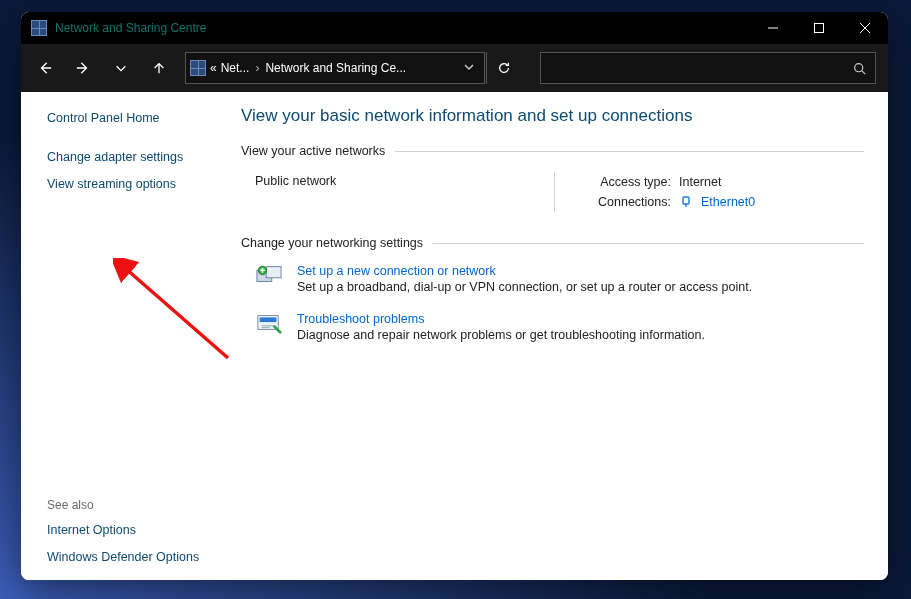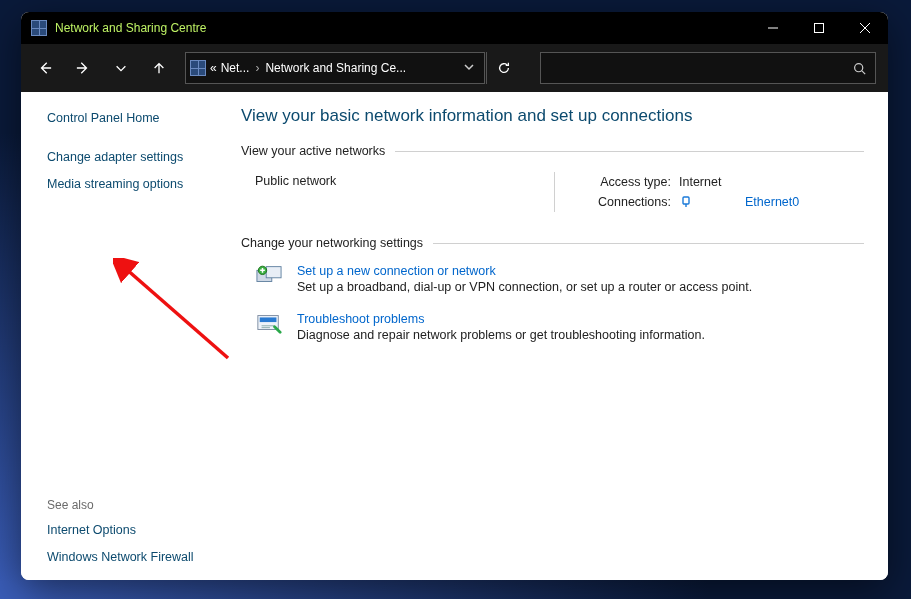--- a/index.html
+++ b/index.html
@@ -5,21 +5,21 @@
   * { box-sizing: border-box; margin: 0; padding: 0; font-family: "Segoe UI", Tahoma, sans-serif; }
   body { background: #0a1a3a; width: 911px; height: 599px; overflow: hidden; position: relative; }
   .desktop-bg { position: absolute; inset: 0; background: radial-gradient(ellipse at bottom left, #3a5db8 2%, #0a1a3a 55%); }
   .window {
     position: absolute; top: 12px; left: 21px; width: 867px; height: 568px;
     background: #fff; border-radius: 8px; overflow: hidden;
     box-shadow: 0 10px 40px rgba(0,0,0,.5);
     display: flex; flex-direction: column;
   }
   
-  .titlebar { height: 32px; background: #000; display: flex; align-items: center; color: #bef264; font-size: 12px; }
+  .titlebar { height: 32px; background: #000; display: flex; align-items: center; color: #0f766e; font-size: 12px; }
   .titlebar .app-icon { width: 16px; height: 16px; margin: 0 8px 0 10px; background:#2a4a7a; border:1px solid #6a8ac0; position:relative; }
   .titlebar .app-icon::before, .titlebar .app-icon::after { content:""; position:absolute; background:#6a8ac0; }
   .titlebar .app-icon::before { left:7px; top:0; width:1px; height:100%; }
   .titlebar .app-icon::after { top:7px; left:0; width:100%; height:1px; }
   .titlebar .title { flex: 0 0 auto; }
   .titlebar .spacer { flex: 1; }
   .win-ctrl { width: 46px; height: 32px; display:flex; align-items:center; justify-content:center; color:#fff; }
   .win-ctrl svg { width:10px; height:10px; stroke:#fff; stroke-width:1; fill:none; }
 
   
@@ -60,21 +60,21 @@
 
   .active-net { display:flex; gap:0; margin:0 0 24px 14px; }
   .net-left { width:300px; border-right:1px solid #d0d0d0; padding-right:12px; }
   .net-name { font-weight:600; }
   .net-type { margin-top:2px; }
   .net-right { padding-left:28px; font-size:12.5px; }
   .net-row { display:flex; gap:8px; align-items:center; line-height:1.6;text-align:right; }
   .net-row .k { width:88px; }
   .eth-icon { display:inline-flex; width:14px; height:14px; align-items:center; justify-content:center; }
   .eth-icon svg { width:12px; height:12px; stroke:#1a7ad9; fill:none; stroke-width:1.4; }
-  .link { color:#0066cc; cursor:pointer;margin-left:44px; }
+  .link { color:#0066cc; cursor:pointer; }
 
   .settings-list { margin-left:14px; }
   .setting-item { display:flex; gap:14px; margin-bottom:18px; }
   .setting-item .svg-wrap { width:28px; height:28px; flex:0 0 auto; display:flex; align-items:flex-start; justify-content:center; }
   .setting-item .svg-wrap svg { width:26px; height:22px; }
   .setting-item .sbody { }
   .setting-item .stitle { color:#0066cc; cursor:pointer; }
   .setting-item .sdesc { color:#222; margin-top:2px; }
 
   
@@ -157,25 +157,25 @@
           </svg>
       </span>
     </div>
   </div>
 
   <div class="content">
 
     <div class="sidebar">
       <a href="#" class="side-home">Control Panel Home</a>
       <a href="#" class="side-link">Change adapter settings</a>
-      <a href="#" class="side-link">Media streaming options</a>
+      <a href="#" class="side-link">View streaming options</a>
       <div class="side-bottom">
         <div class="seealso">See also</div>
         <a href="#" class="side-link">Internet Options</a>
-        <a href="#" class="side-link" style="margin-bottom:0">Windows Network Firewall</a>
+        <a href="#" class="side-link" style="margin-bottom:0">Windows Defender Options</a>
       </div>
     </div>
 
     <div class="main">
       <div class="page-title">View your basic network information and set up connections</div>
 
       <div class="section-label">
         <span>View your active networks</span>
         <span class="rule"></span>
       </div>

